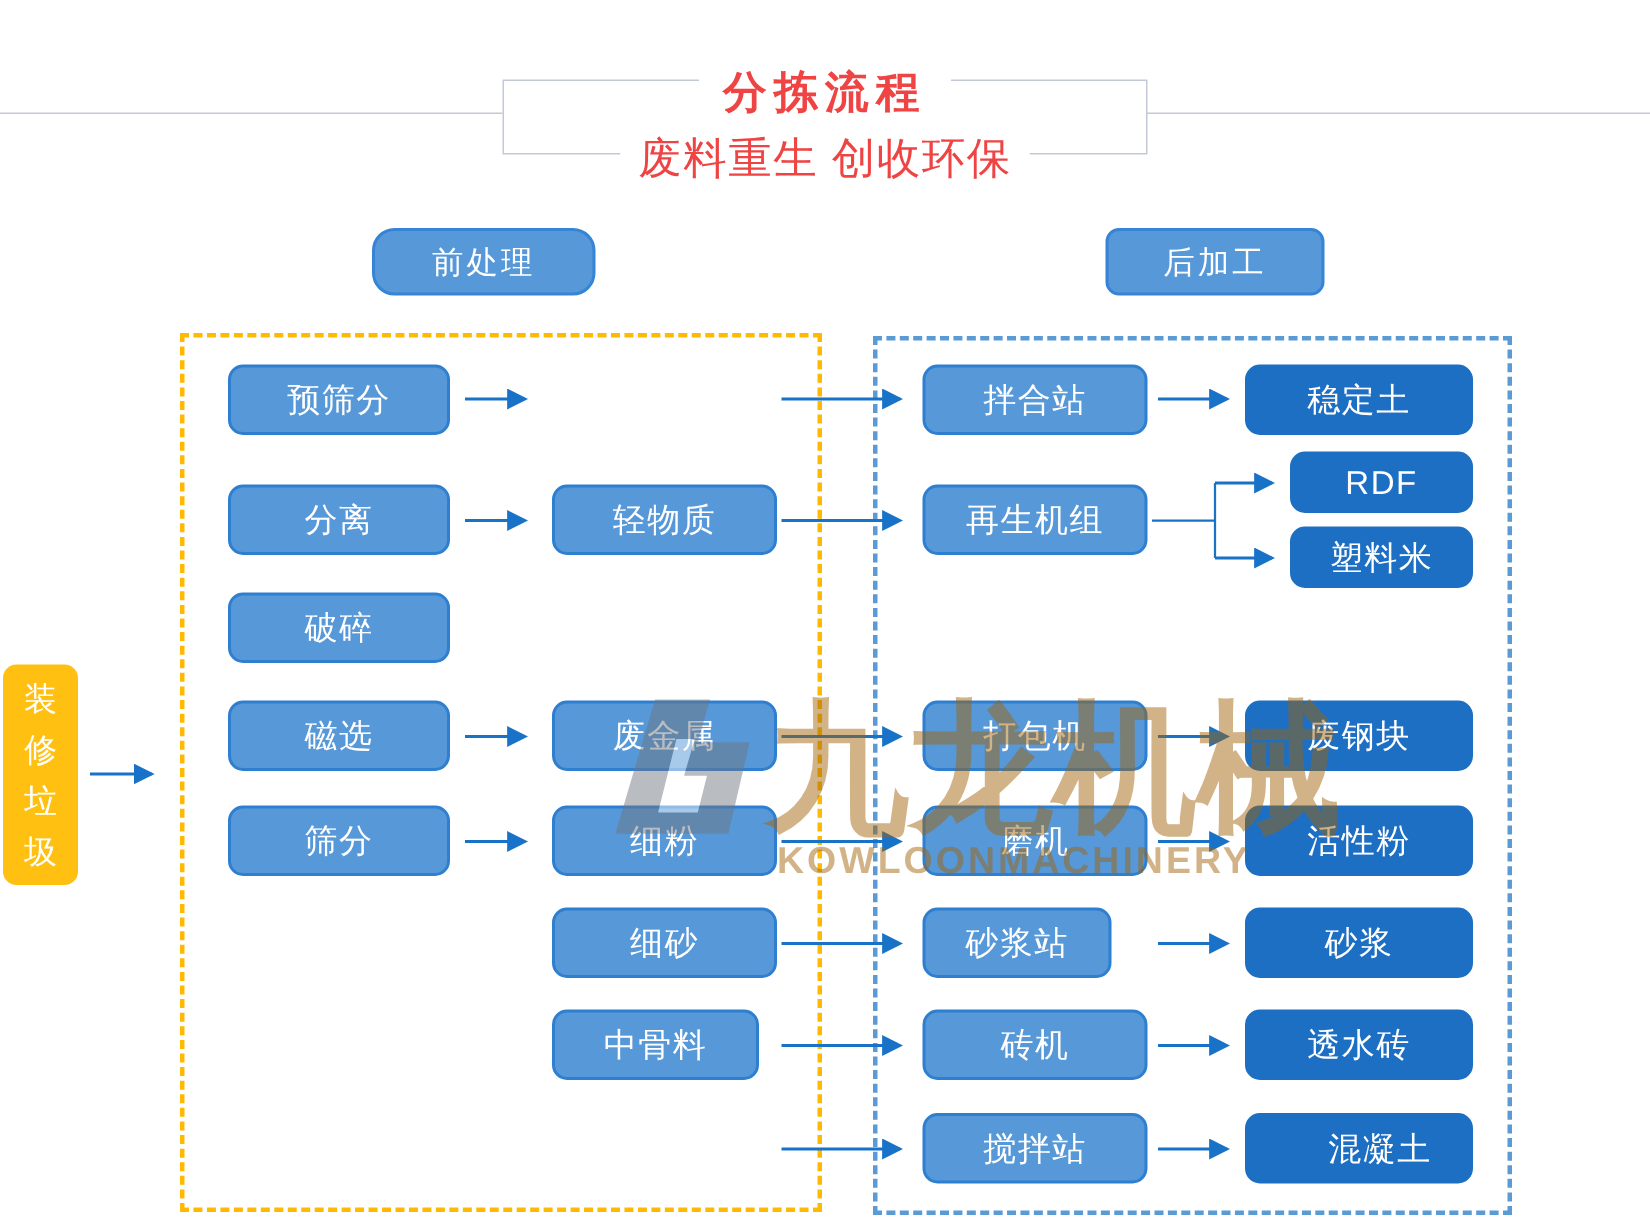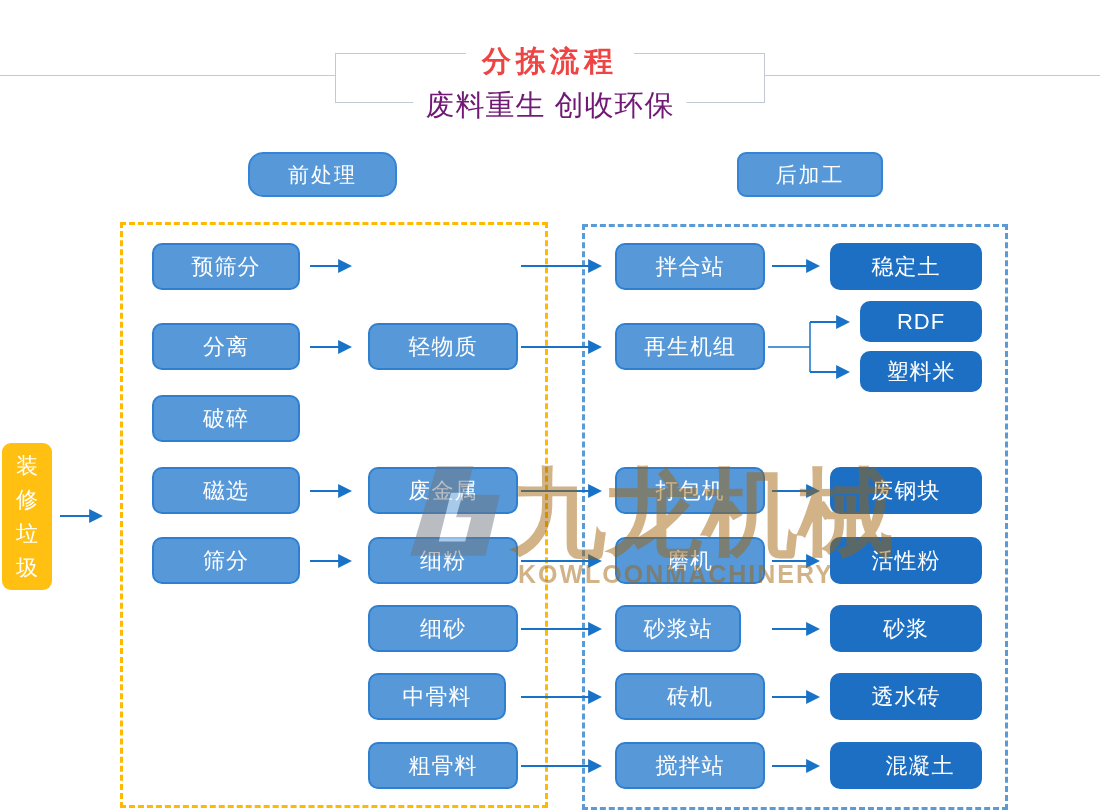--- a/index.html
+++ b/index.html
@@ -10,21 +10,21 @@
   .title-frame{position:absolute;left:335px;top:53px;width:428px;height:48px;
                border:1px solid #C3C9D5;}
   .hline{position:absolute;top:75px;height:0;border-top:1px solid #C3C9D5;}
   .hline.left{left:0;width:335px;}
   .hline.right{left:764px;width:336px;}
   .page-title{position:absolute;top:42px;left:50%;transform:translateX(-50%);
               background:#fff;padding:0 16px;font-size:29px;font-weight:bold;
               letter-spacing:5px;color:#ef4444;white-space:nowrap;z-index:2;}
   .page-subtitle{position:absolute;top:86px;left:50%;transform:translateX(-50%);
               background:#fff;padding:0 12px;font-size:29px;letter-spacing:1px;
-              color:#701a75;white-space:nowrap;z-index:2;}
+              color:#ef4444;white-space:nowrap;z-index:2;}
 
   
   .section-btn{position:absolute;height:45px;border-radius:9px;background:#5798D8;
                border:2px solid #3584D6;box-sizing:border-box;color:#fff;
                font-size:21px;letter-spacing:2px;display:flex;align-items:center;
                justify-content:center;}
   .section-btn.pre{left:248px;top:152px;width:149px;border-radius:15px;}
   .section-btn.post{left:737px;top:152px;width:146px;}
 
   
@@ -124,21 +124,20 @@
   <div class="node light" style="left:152px;top:323px;width:148px;">分离</div>
   <div class="node light" style="left:152px;top:395px;width:148px;">破碎</div>
   <div class="node light" style="left:152px;top:467px;width:148px;">磁选</div>
   <div class="node light" style="left:152px;top:537px;width:148px;">筛分</div>
 
   <div class="node light" style="left:368px;top:323px;width:150px;">轻物质</div>
   <div class="node light" style="left:368px;top:467px;width:150px;">废金属</div>
   <div class="node light" style="left:368px;top:537px;width:150px;">细粉</div>
   <div class="node light" style="left:368px;top:605px;width:150px;">细砂</div>
   <div class="node light" style="left:368px;top:673px;width:138px;">中骨料</div>
-  <div class="node light" style="left:368px;top:742px;width:150px;">粗骨料</div>
 
   <div class="node light" style="left:615px;top:243px;width:150px;">拌合站</div>
   <div class="node light" style="left:615px;top:323px;width:150px;">再生机组</div>
   <div class="node light" style="left:615px;top:467px;width:150px;">打包机</div>
   <div class="node light" style="left:615px;top:537px;width:150px;">磨机</div>
   <div class="node light" style="left:615px;top:605px;width:126px;">砂浆站</div>
   <div class="node light" style="left:615px;top:673px;width:150px;">砖机</div>
   <div class="node light" style="left:615px;top:742px;width:150px;">搅拌站</div>
 
   <div class="node dark" style="left:830px;top:243px;width:152px;">稳定土</div>

